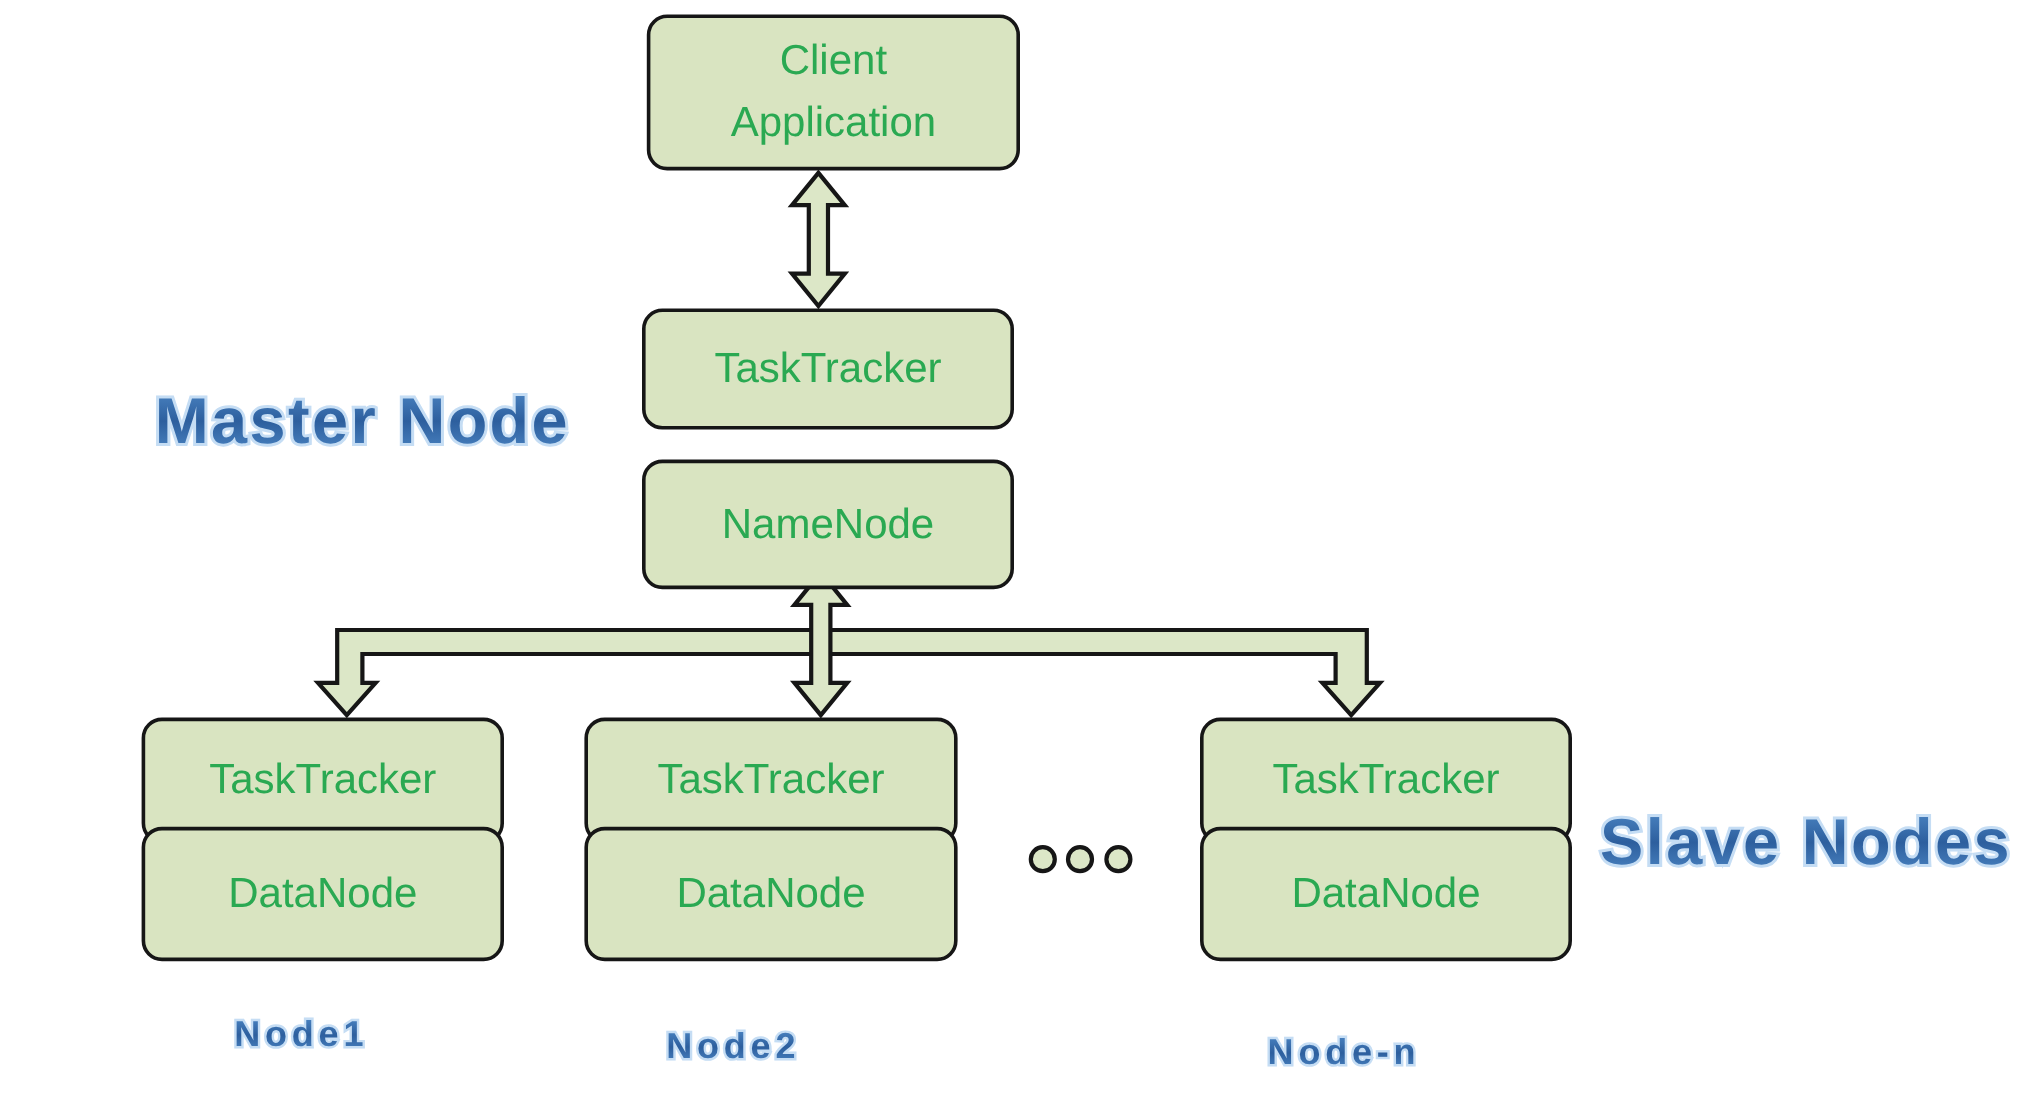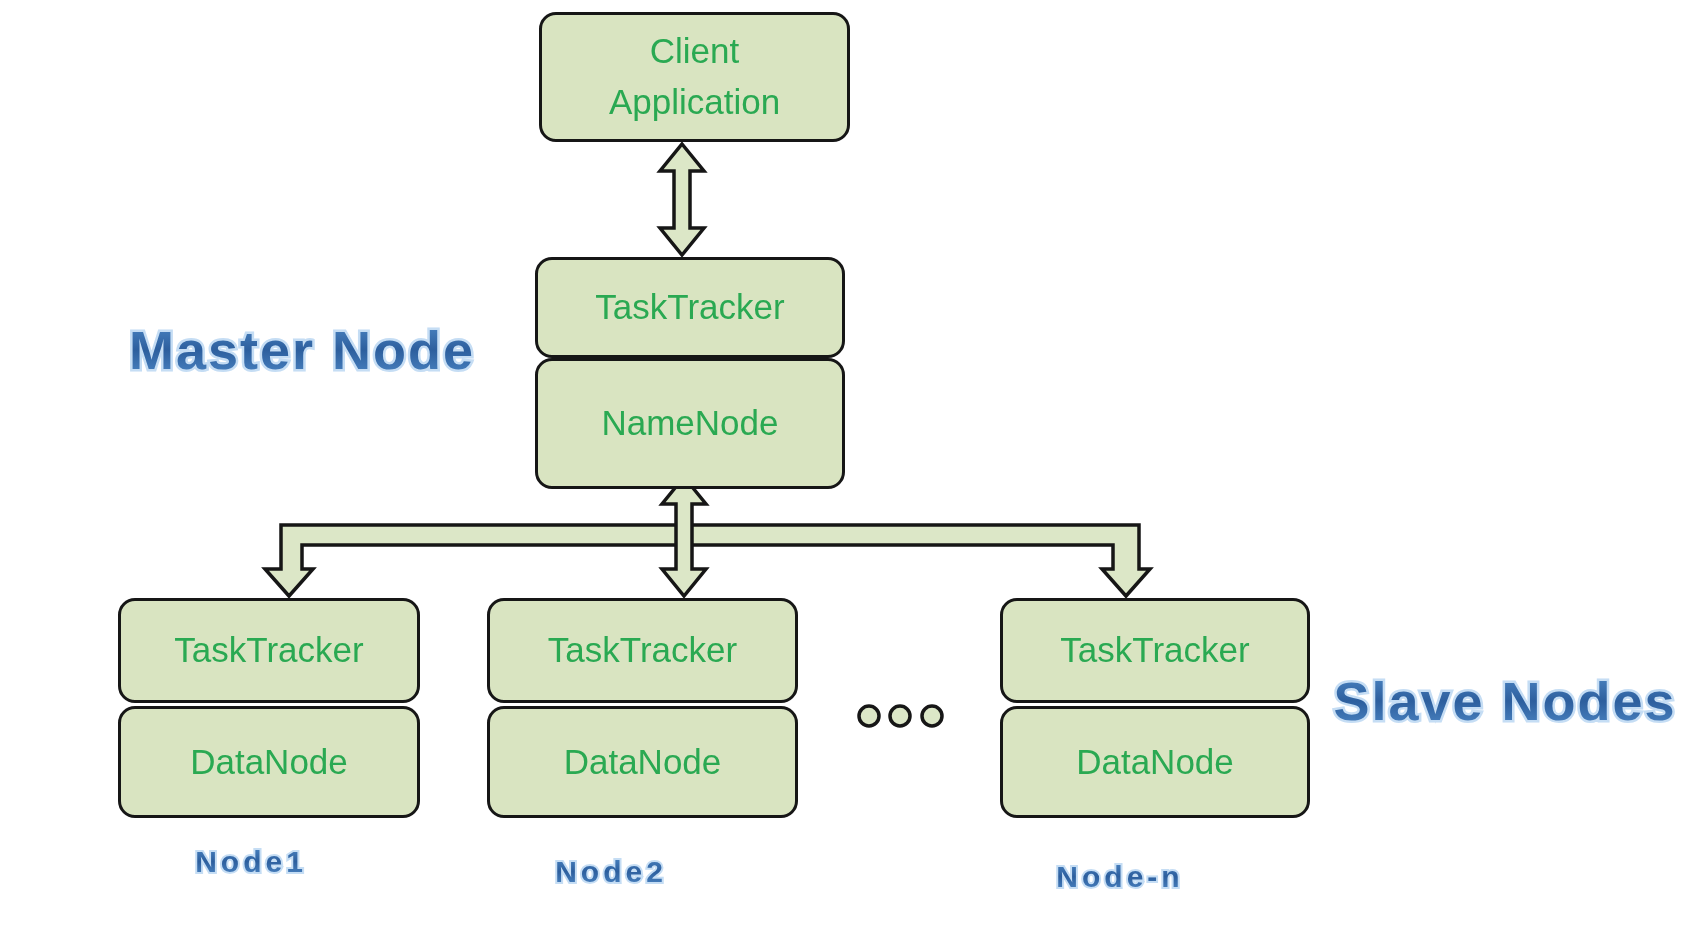--- a/index.html
+++ b/index.html
@@ -62,24 +62,24 @@
     text-align: center;
     color: var(--green-text);
     font-size: 35px;
     line-height: 1.45;
     white-space: pre-line;
     box-sizing: border-box;
   }
   
   .box.client     { left: 527px; top: 12px;  width: 311px; height: 130px; margin-left: 12px; }
   .box.jobtracker { left: 535px; top: 257px; width: 310px; height: 101px; }
-  .box.namenode   { left: 535px; top: 358px; width: 310px; height: 131px; }
+  .box.namenode   { left: 535px; top: 383px; width: 310px; height: 108px; }
   
   .box.tt { top: 598px; height: 105px; }
-  .box.dn { top: 706px; height: 112px; }
+  .box.dn { top: 689px; height: 112px; }
   .stack1 { left: 118px;  width: 302px; }
   .stack2 { left: 487px;  width: 311px; }
   .stack3 { left: 1000px; width: 310px; }
 </style>
 </head>
 <body>
 
 <div class="canvas">
 
   <svg class="arrows-layer" viewBox="0 0 1686 927">

